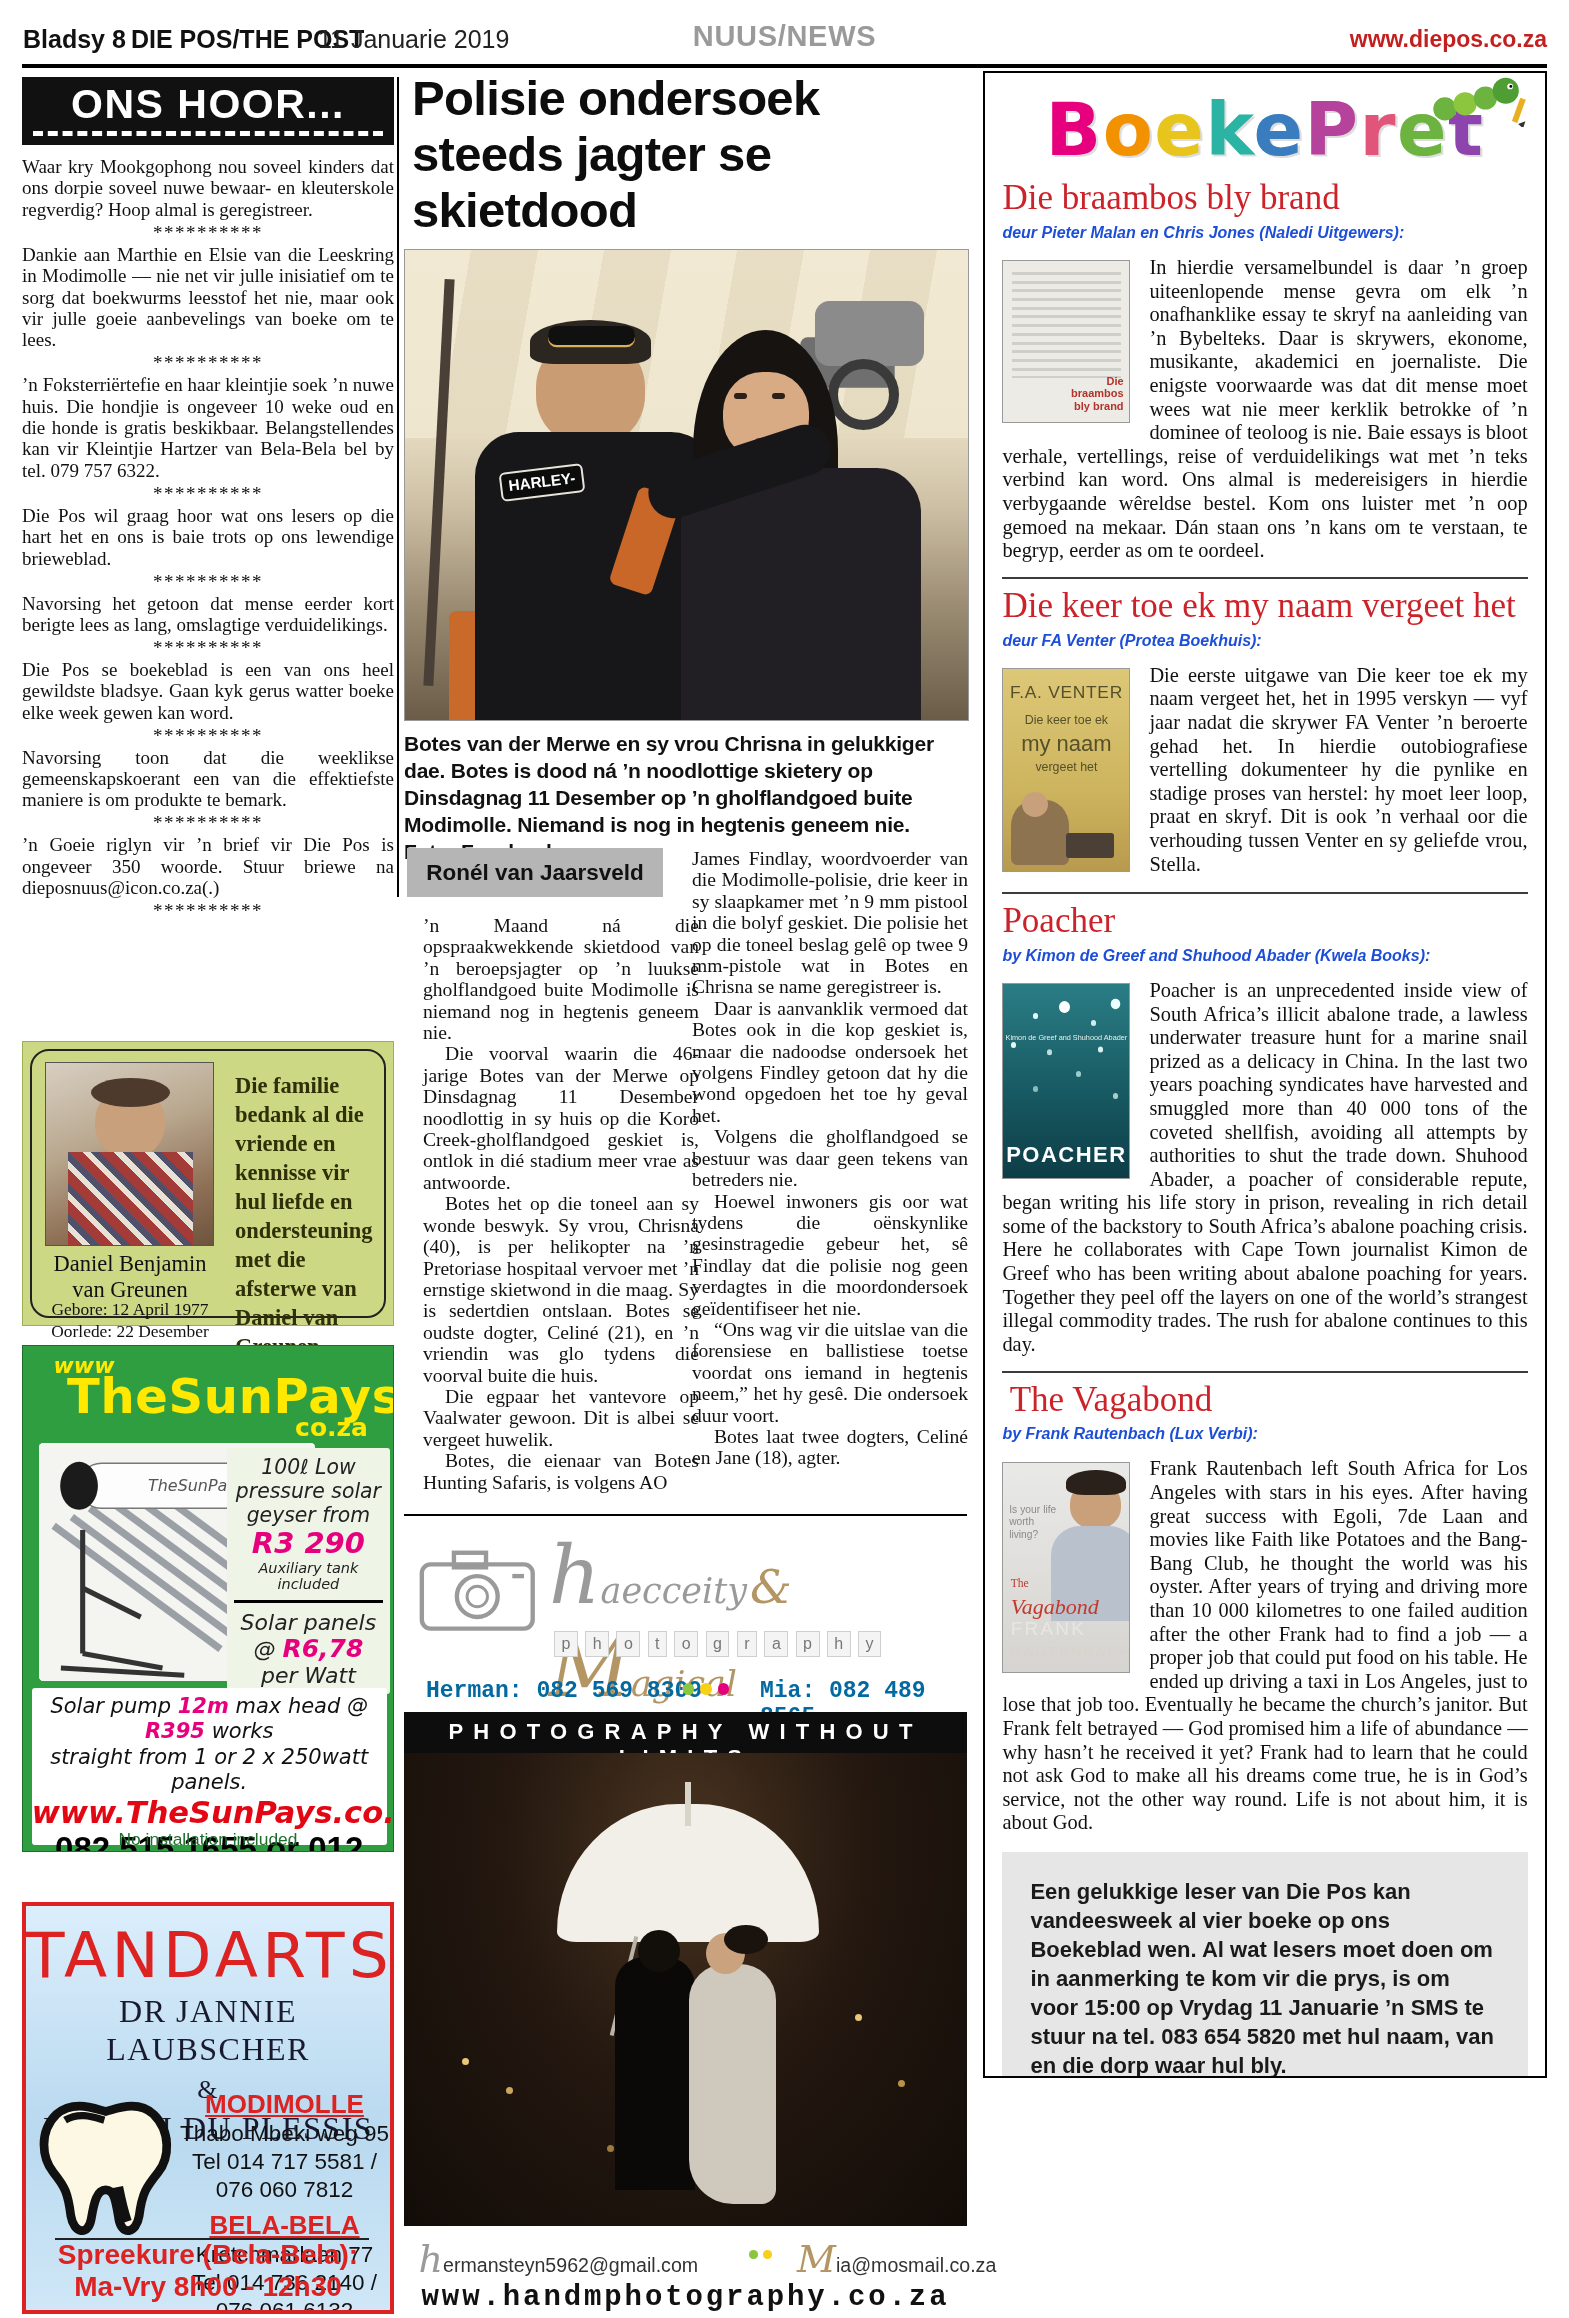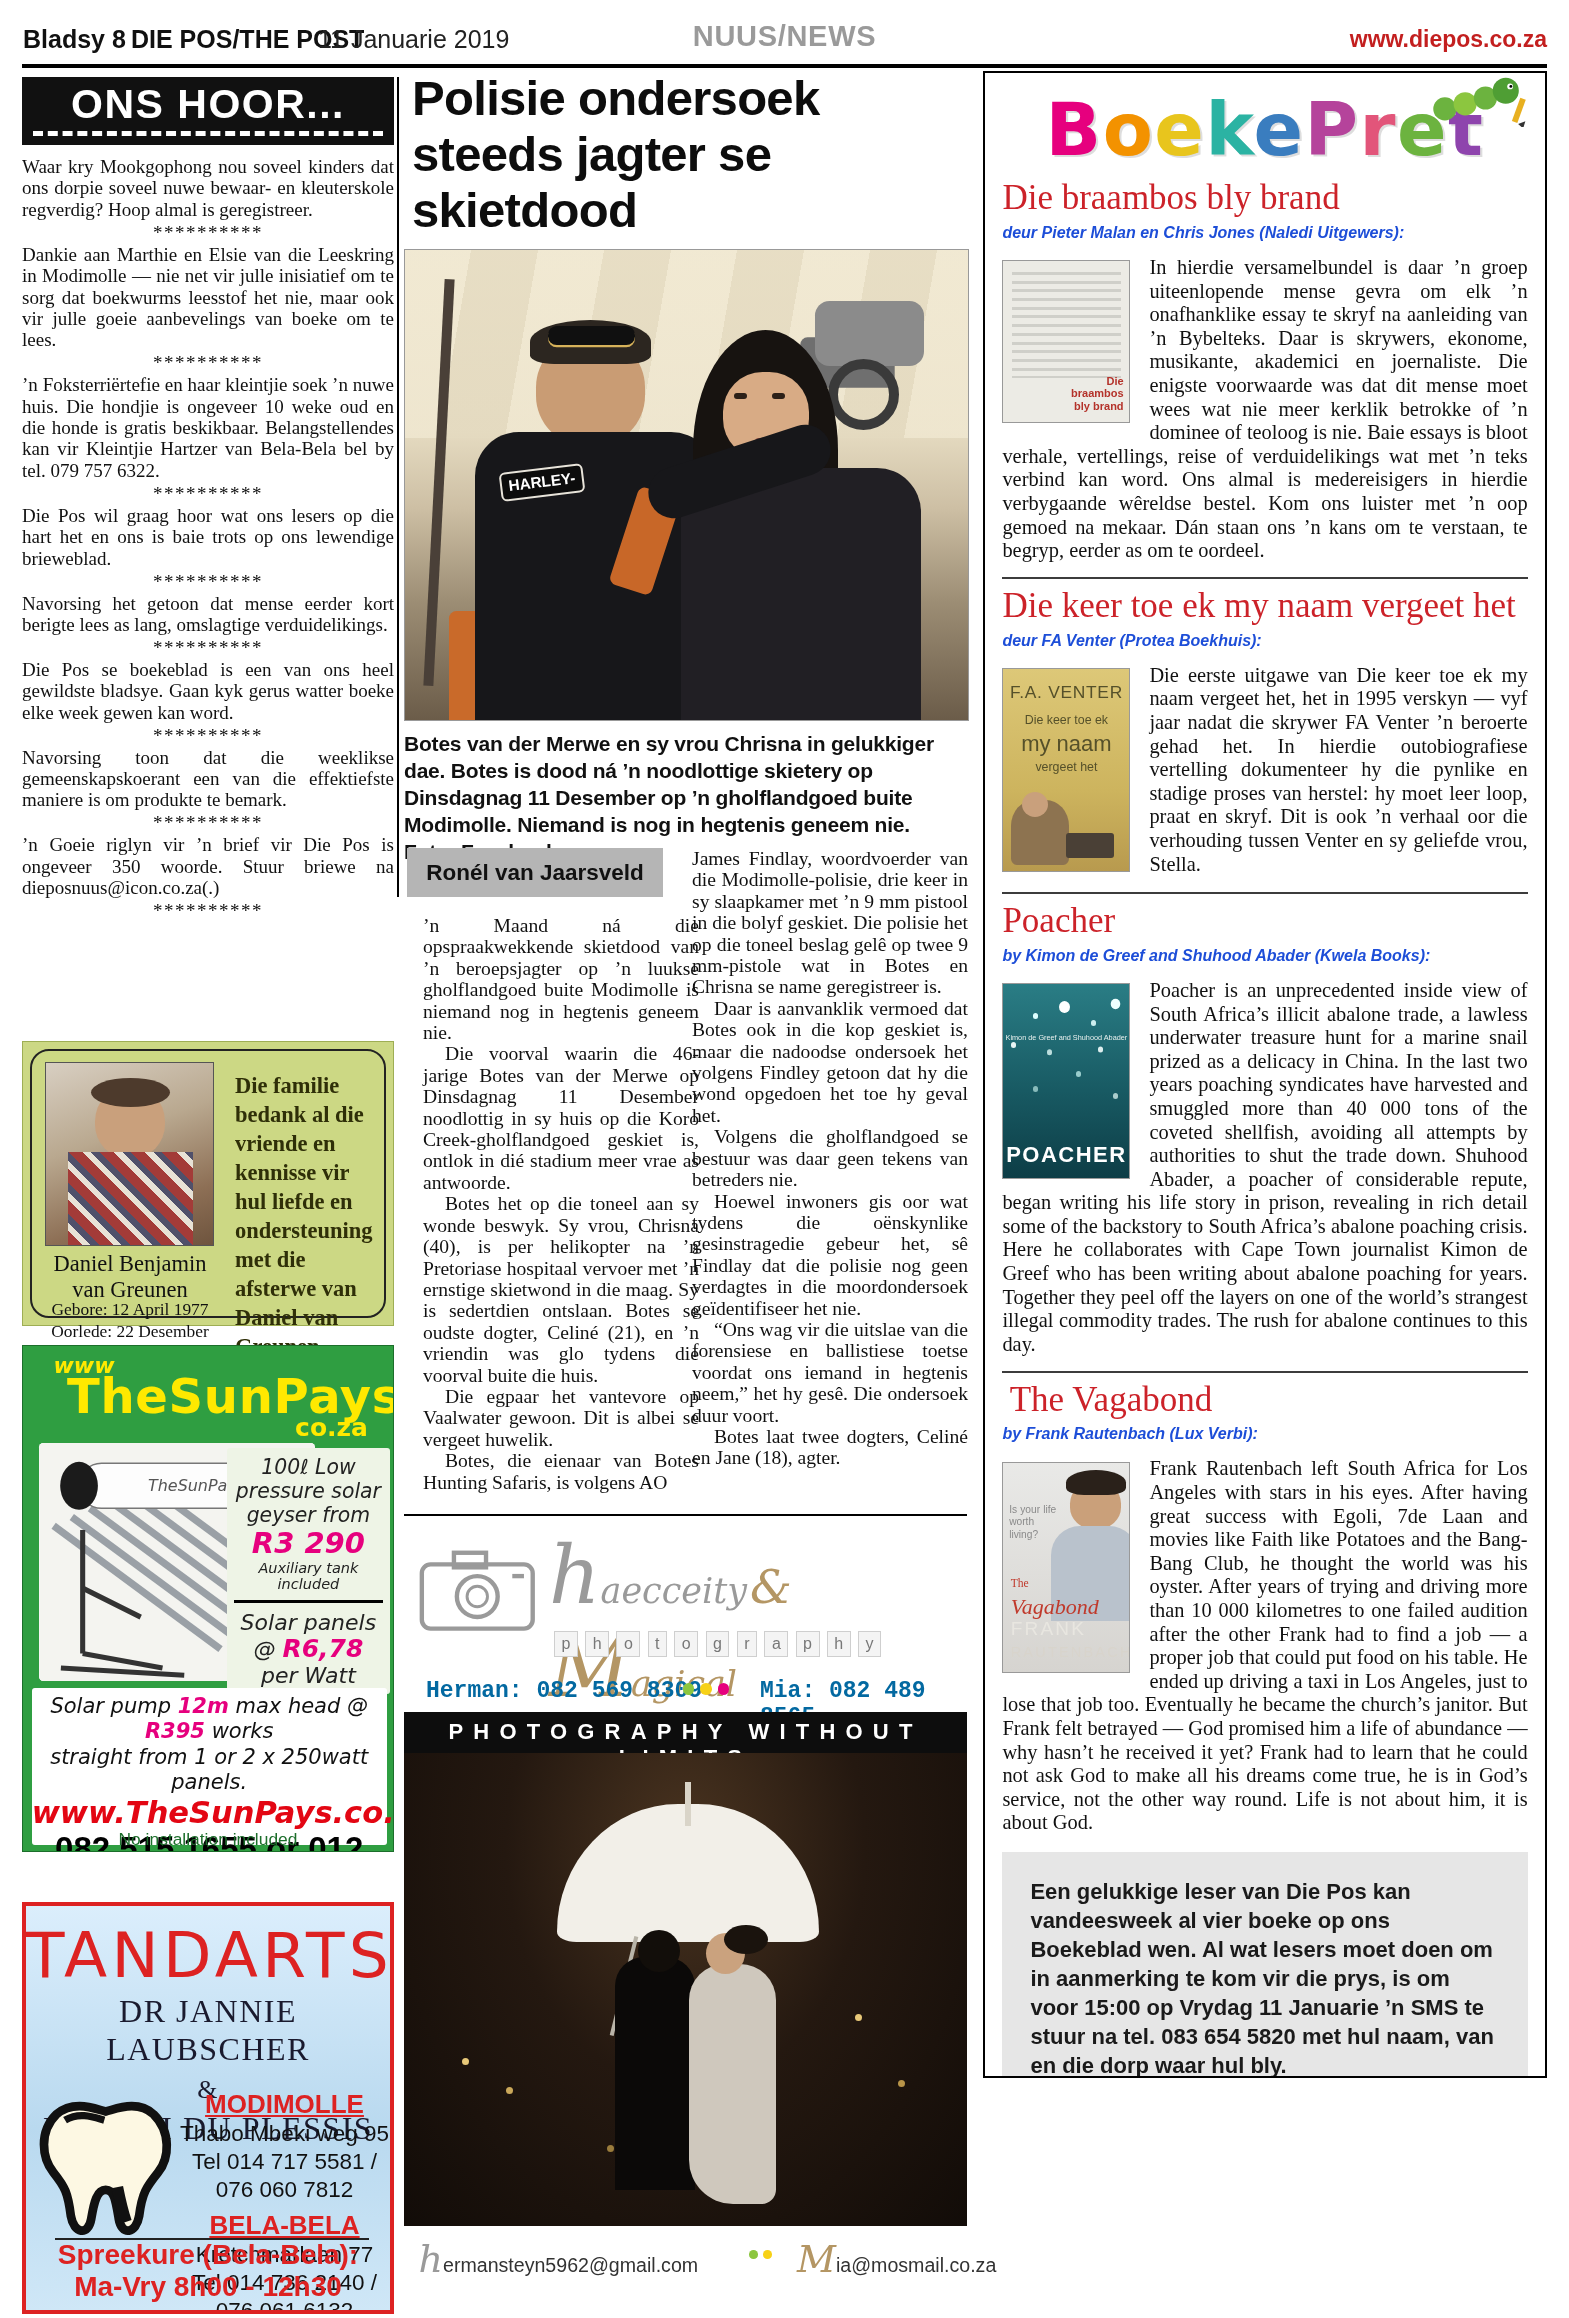--- a/index.html
+++ b/index.html
@@ -324,20 +324,21 @@
     </div>
     <div class="abs emailline" style="left:14.5px;top:715px;">
       <span class="script grey" style="font-size:38px;">h</span><span>ermansteyn5962@gmail.com</span>
     </div>
     <div class="abs" style="left:342px;top:727px;">
       <span class="dot" style="background:#8cc63f;width:8.7px;height:8.7px;"></span><span class="dot" style="background:#f7d117;width:8.7px;height:8.7px;"></span>
     </div>
     <div class="abs emailline" style="left:393px;top:715px;">
       <span class="script gold" style="font-size:38px;">M</span><span>ia@mosmail.co.za</span>
     </div>
+    <div class="abs had-url" style="left:0;top:759px;width:563px;">www.handmphotography.co.za</div>
   </div>
 
   <div class="abs panel" style="left:983px;top:71px;width:564px;height:2007px;">
     <div class="bp-logo">
       <span class="bpc0">B</span><span class="bpc1">o</span><span class="bpc2">e</span><span class="bpc3">k</span><span class="bpc4">e</span><span class="bpc5">P</span><span class="bpc6">r</span><span class="bpc7">e</span><span class="bpc8">t</span>
       <svg class="abs" style="right:-4.4px;top:-17.4px;" width="109" height="58" viewBox="0 0 150 80">
         <circle cx="30" cy="55" r="16" fill="#6cb33f"></circle>
           <circle cx="58" cy="48" r="16" fill="#8cc63f"></circle>
         <circle cx="86" cy="40" r="16" fill="#6cb33f"></circle>
           <circle cx="114" cy="30" r="18" fill="#4f9e34"></circle>

